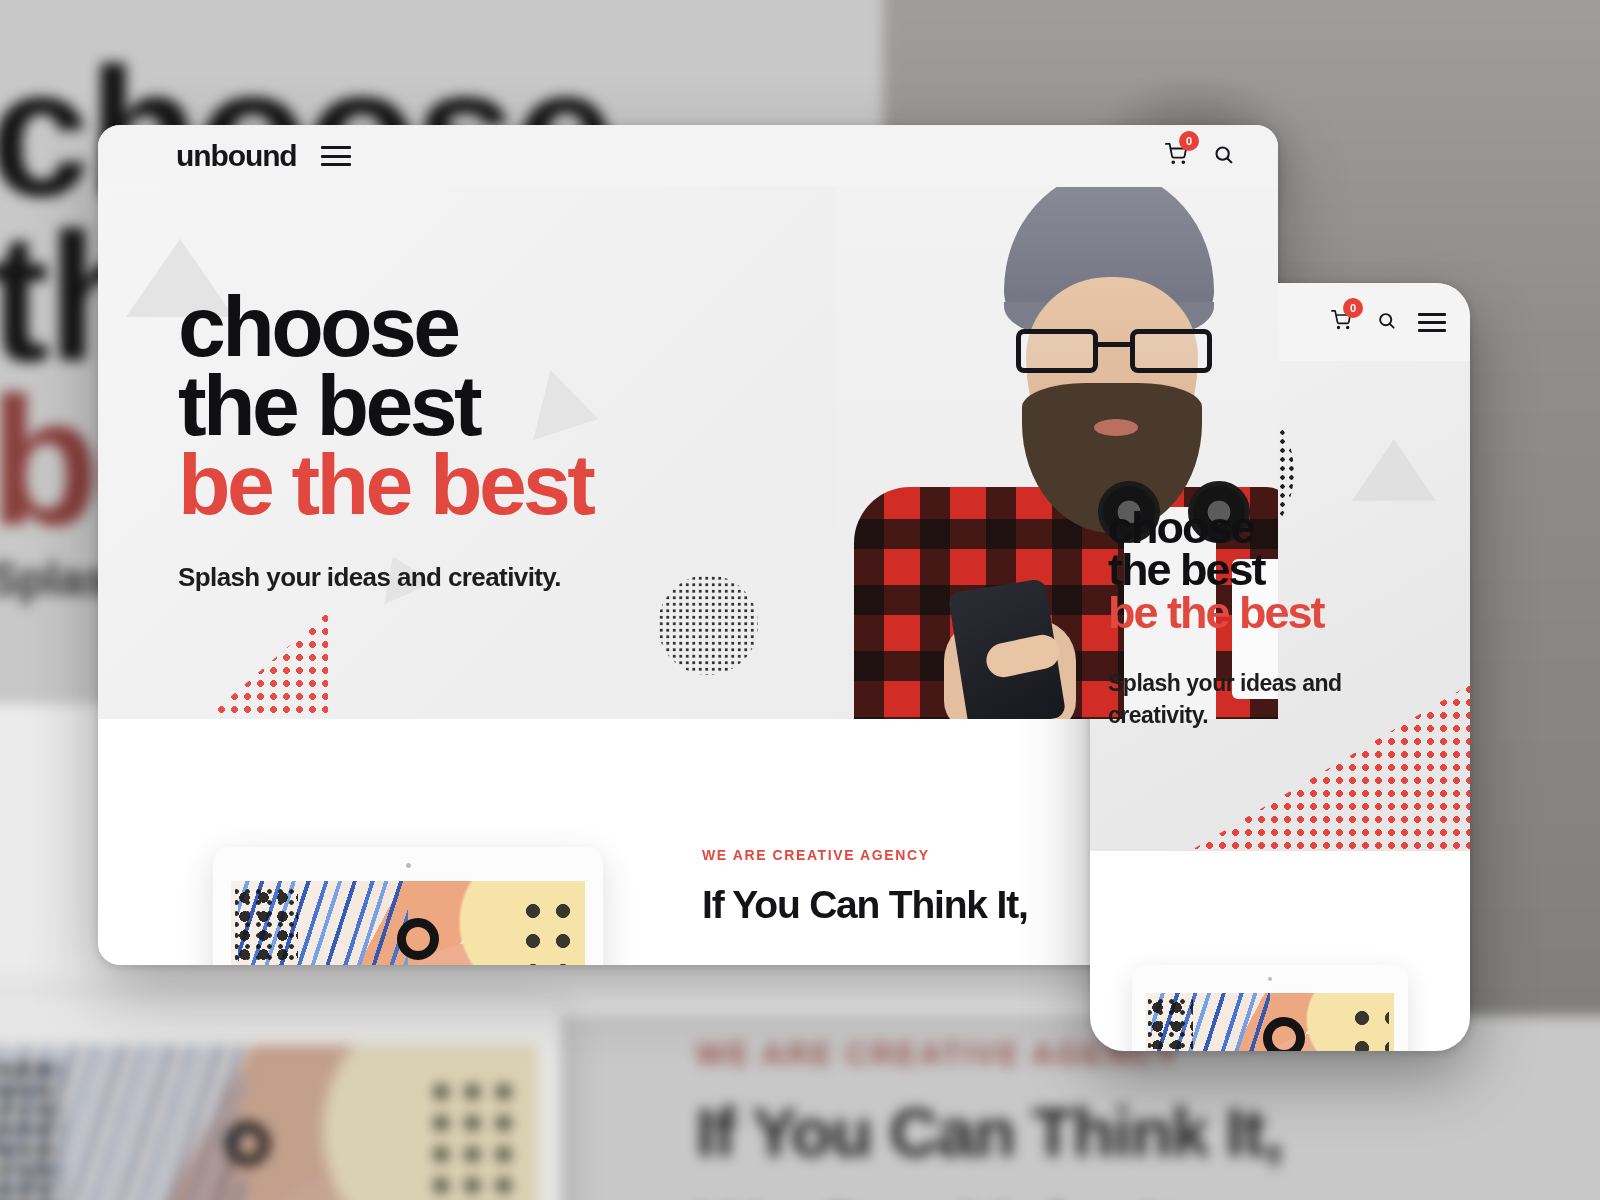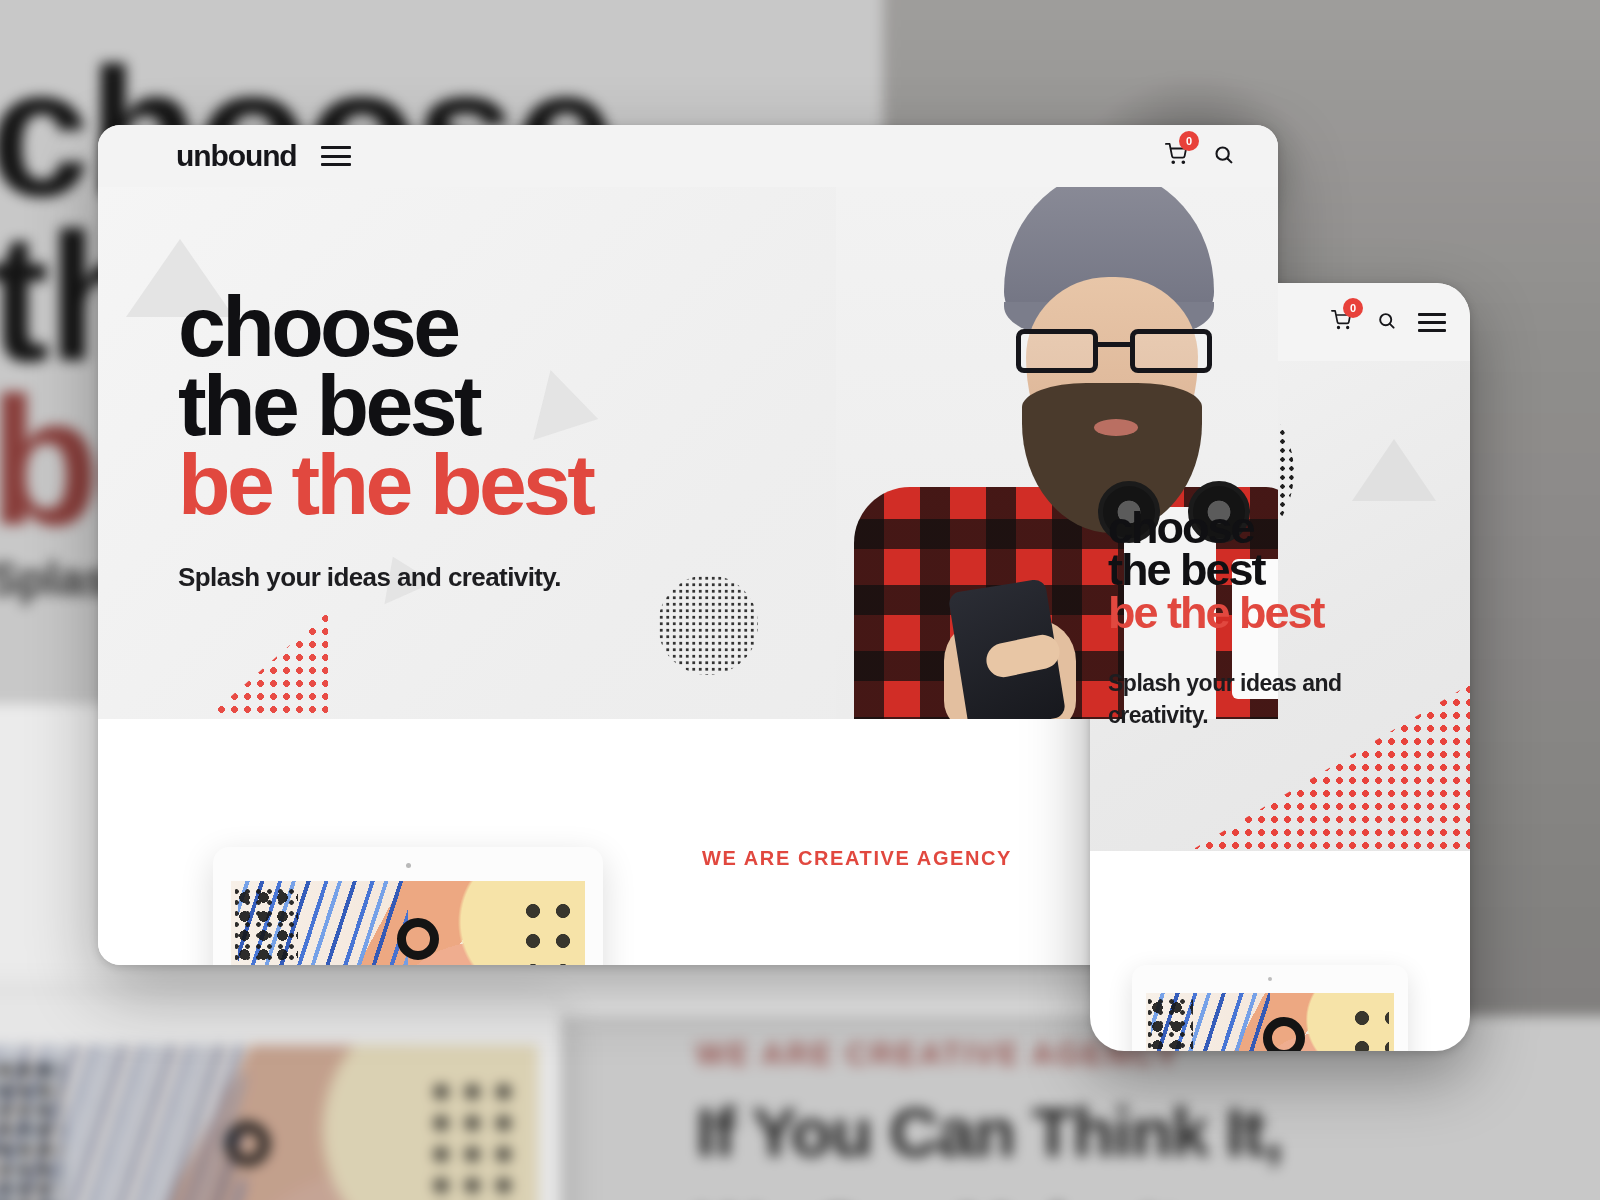--- a/index.html
+++ b/index.html
@@ -336,21 +336,21 @@
 
   
   .d-white { height: 128px; background: #fff; }
   .d-lower {
     position: relative;
     height: 120px;
     background: #fff;
     padding-left: 604px;
   }
   .d-kicker {
-    font-size: 20px; font-weight: 700; letter-spacing: 1.6px;
+    font-size: 14px; font-weight: 700; letter-spacing: 1.6px;
     color: #e1483f; text-transform: uppercase;
   }
   .d-lower-title {
     margin-top: 20px;
     font-size: 39px; font-weight: 800; letter-spacing: -1.2px;
     color: #141418; line-height: 1.15;
   }
   .d-tablet {
     position: absolute;
     left: 115px; top: 722px;
@@ -556,20 +556,21 @@
         <div class="p-hand"></div>
         <div class="p-phone"></div>
         <div class="p-thumb"></div>
       </div>
     </div>
 
     <div class="d-white"></div>
 
     <div class="d-lower">
       <div class="d-kicker">WE ARE CREATIVE AGENCY</div>
+      <div class="d-lower-title">If You Can Think It,</div>
     </div>
 
     <div class="d-tablet">
       <div class="cam"></div>
       <div class="art">
         <div class="strokes"></div>
 
         <div class="speck"></div>
         <div class="speck-r"></div>
         <div class="ring r1"></div>

